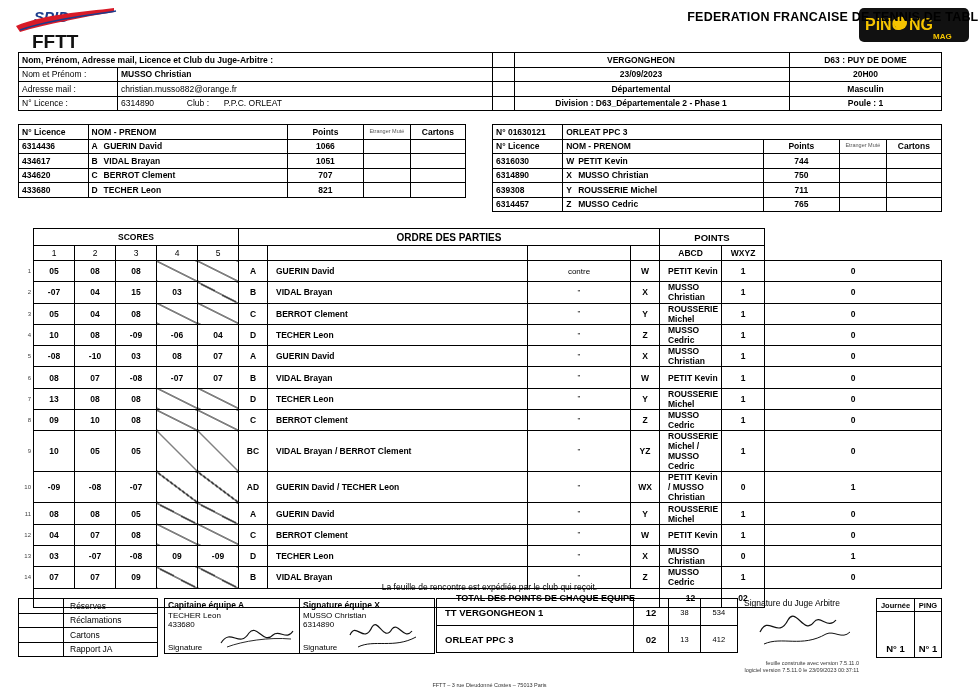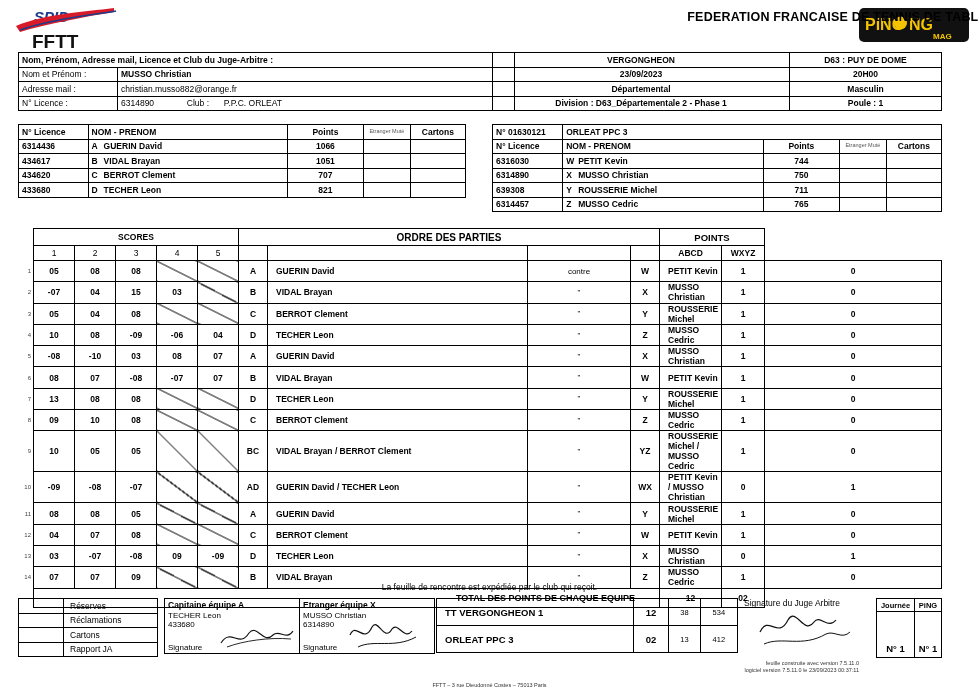--- a/index.html
+++ b/index.html
@@ -541,21 +541,21 @@
       <div class="l">TECHER Leon</div>
       <div class="l">433680</div>
       <div class="sig">Signature</div>
       <svg class="scribble" style="left:52px;top:24px" width="80" height="28" viewBox="0 0 80 28">
         <path d="M4 20 C14 4, 22 26, 32 10 C40 0, 46 22, 56 12 C62 6, 70 18, 76 8" stroke="#111" stroke-width="1.1" fill="none"></path>
         <path d="M10 24 C26 18, 52 14, 74 16" stroke="#111" stroke-width="0.9" fill="none"></path>
       </svg>
     </div>
 
     <div class="capX cap">
-      <div class="t">Etranger équipe X</div>
+      <div class="t">Signature équipe X</div>
       <div class="l">MUSSO Christian</div>
       <div class="l">6314890</div>
       <div class="sig">Signature</div>
       <svg class="scribble" style="left:44px;top:20px" width="86" height="36" viewBox="0 0 86 36">
         <path d="M6 16 C12 2, 20 26, 28 8 C34 -2, 40 24, 48 10 C54 2, 60 22, 68 12" stroke="#111" stroke-width="1.2" fill="none"></path>
         <path d="M14 28 C30 20, 50 30, 72 18" stroke="#111" stroke-width="1" fill="none"></path>
       </svg>
     </div>
 
     <table class="res">

